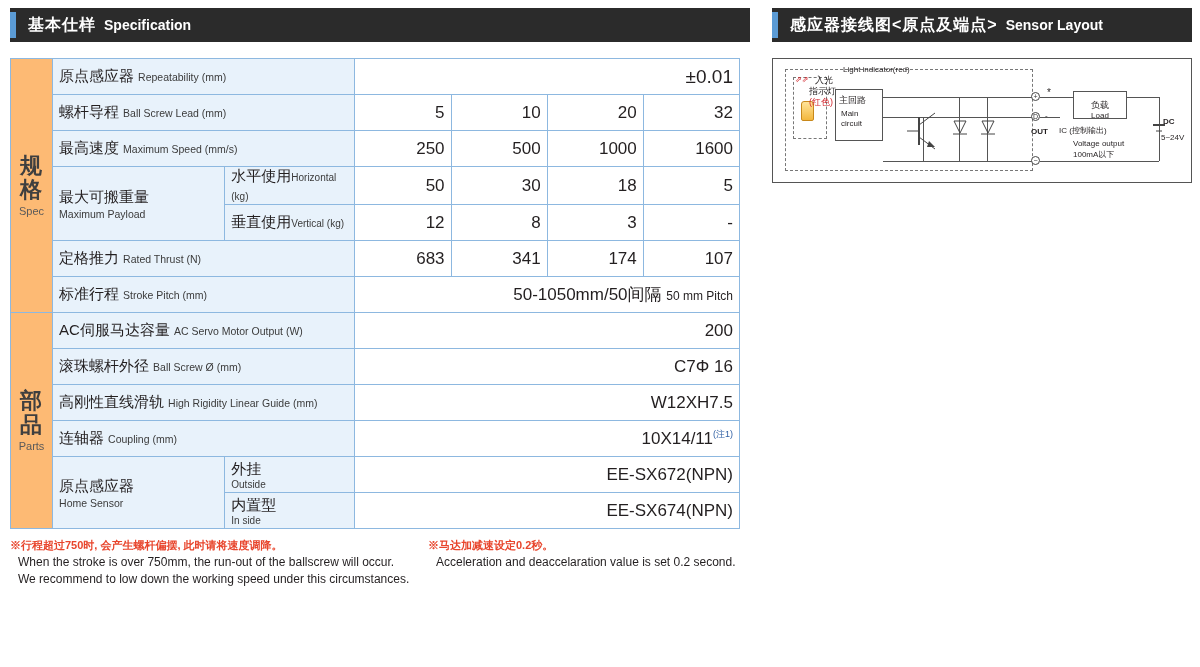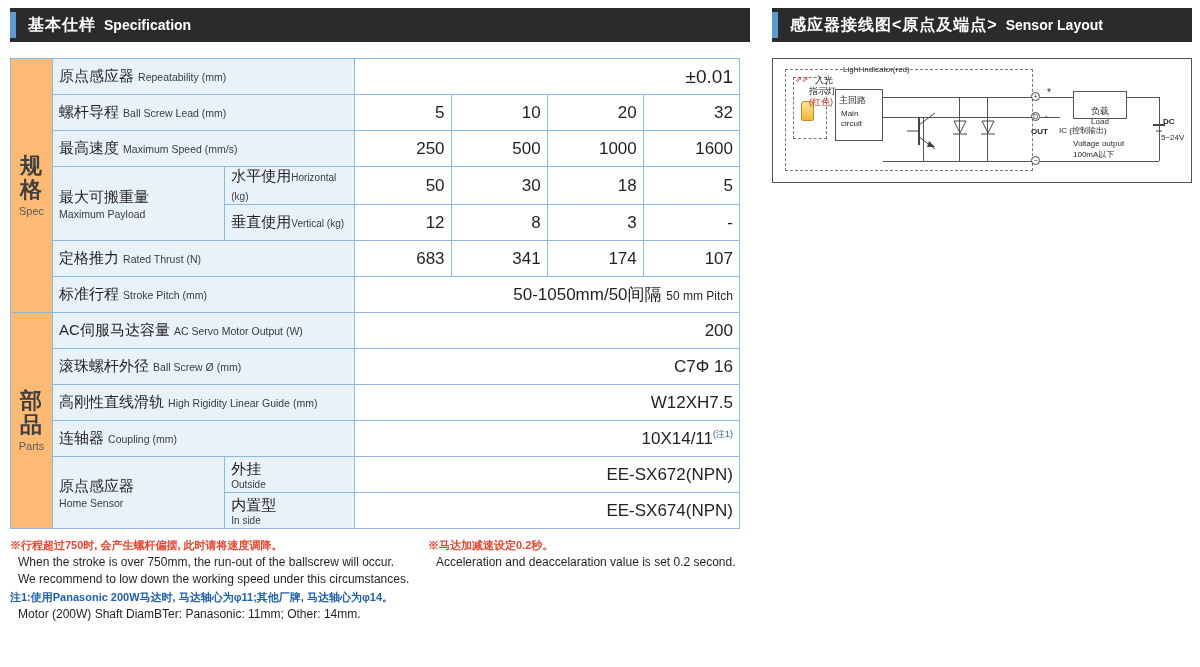--- a/index.html
+++ b/index.html
@@ -180,21 +180,21 @@
     text-align: center;
     color: #333;
   }
   .sensor-box .boxlbl {
     position: absolute;
     border: 1px solid #555;
     background: #fff;
     font-size: 9px;
     text-align: center;
     line-height: 1.15;
-    padding-top: 14px;
+    padding-top: 8px;
   }
   .lamp {
     position: absolute;
     width: 13px; height: 20px;
     border: 1px solid #c8881a;
     border-radius: 3px 3px 2px 2px;
     background: linear-gradient(#ffe49a, #f3b73d);
   }
 </style>
 </head>
@@ -350,24 +350,20 @@
   <div class="footnotes">
     <div class="fn-block" style="left:0; top:0; width:430px;">
       <div class="fn-cn">※行程超过750时, 会产生螺杆偏摆, 此时请将速度调降。</div>
       <div class="fn-en">When the stroke is over 750mm, the run-out of the ballscrew will occur.</div>
       <div class="fn-en">We recommend to low down the working speed under this circumstances.</div>
     </div>
     <div class="fn-block" style="left:418px; top:0; width:320px;">
       <div class="fn-cn">※马达加减速设定0.2秒。</div>
       <div class="fn-en">Acceleration and deaccelaration value is set 0.2 second.</div>
     </div>
-    <div class="fn-block" style="left:0; top:52px; width:520px;">
-      <div class="fn-cn blue">注1:使用Panasonic 200W马达时, 马达轴心为φ11;其他厂牌, 马达轴心为φ14。</div>
-      <div class="fn-en">Motor (200W) Shaft DiamBTer: Panasonic: 11mm; Other: 14mm.</div>
-    </div>
   </div>
 </div>
 
 <div id="right-panel">
   <div class="sec-header">
     <div class="bar"></div>
     <div class="gap"></div>
     <span class="cn">感应器接线图&lt;原点及端点&gt;</span>
     <span class="en">Sensor Layout</span>
   </div>

